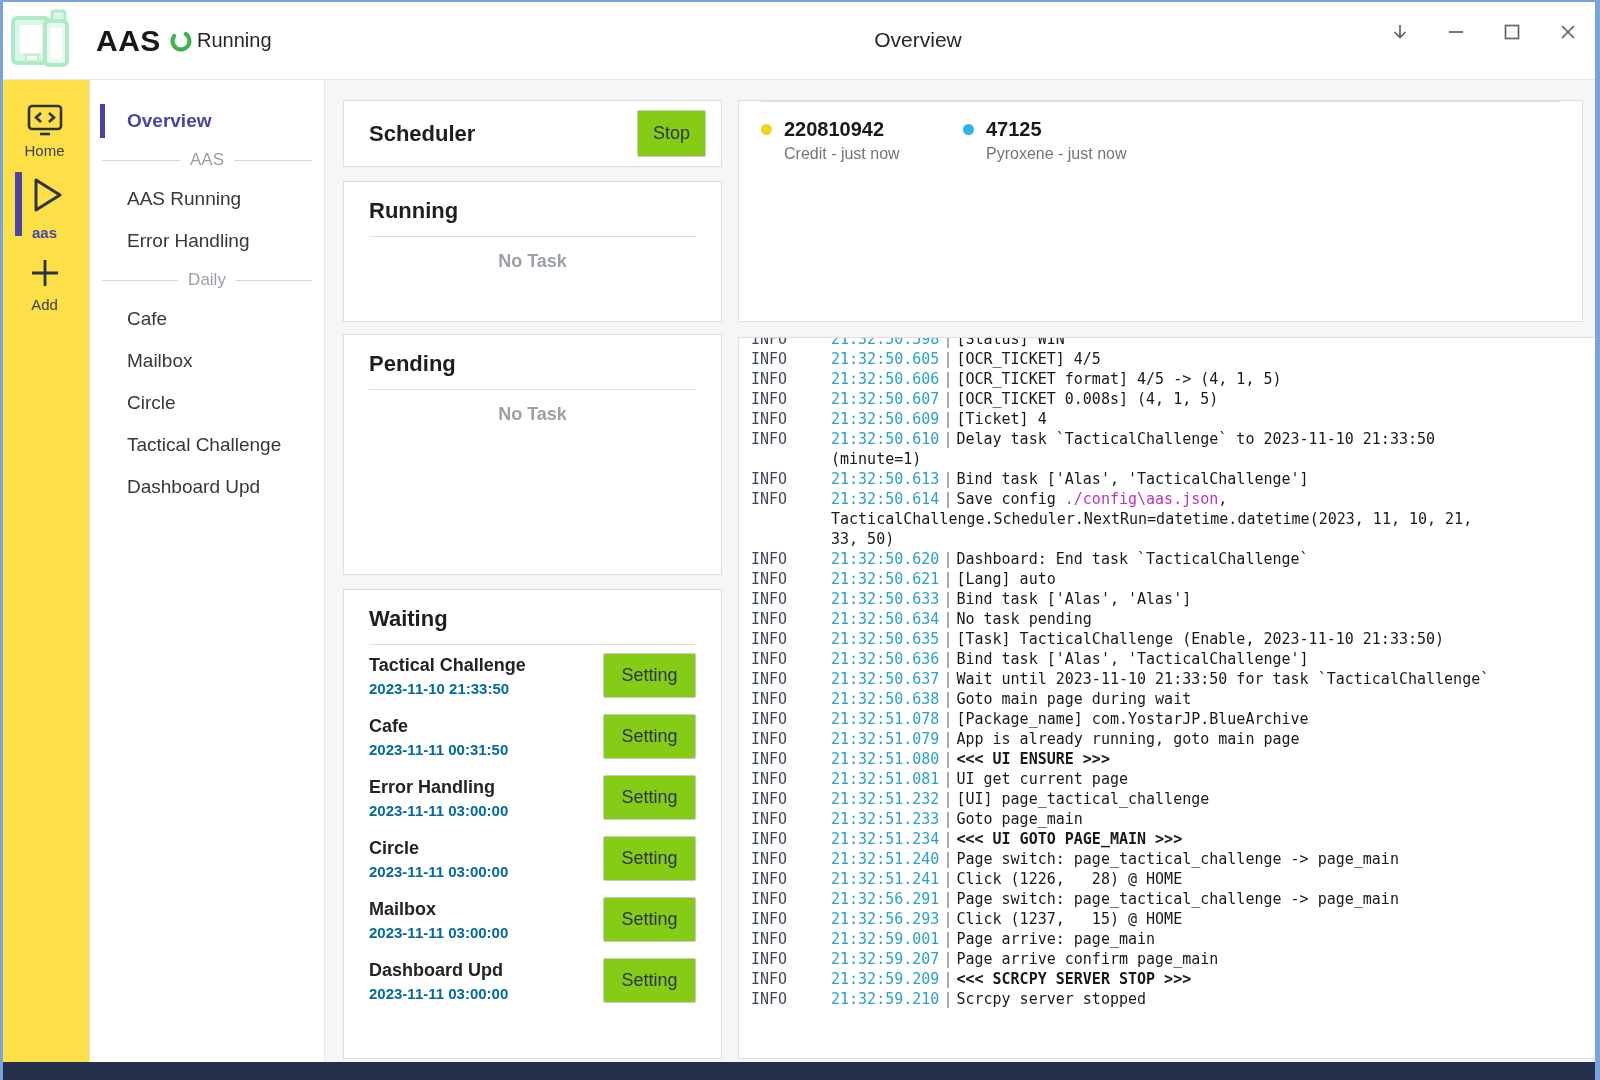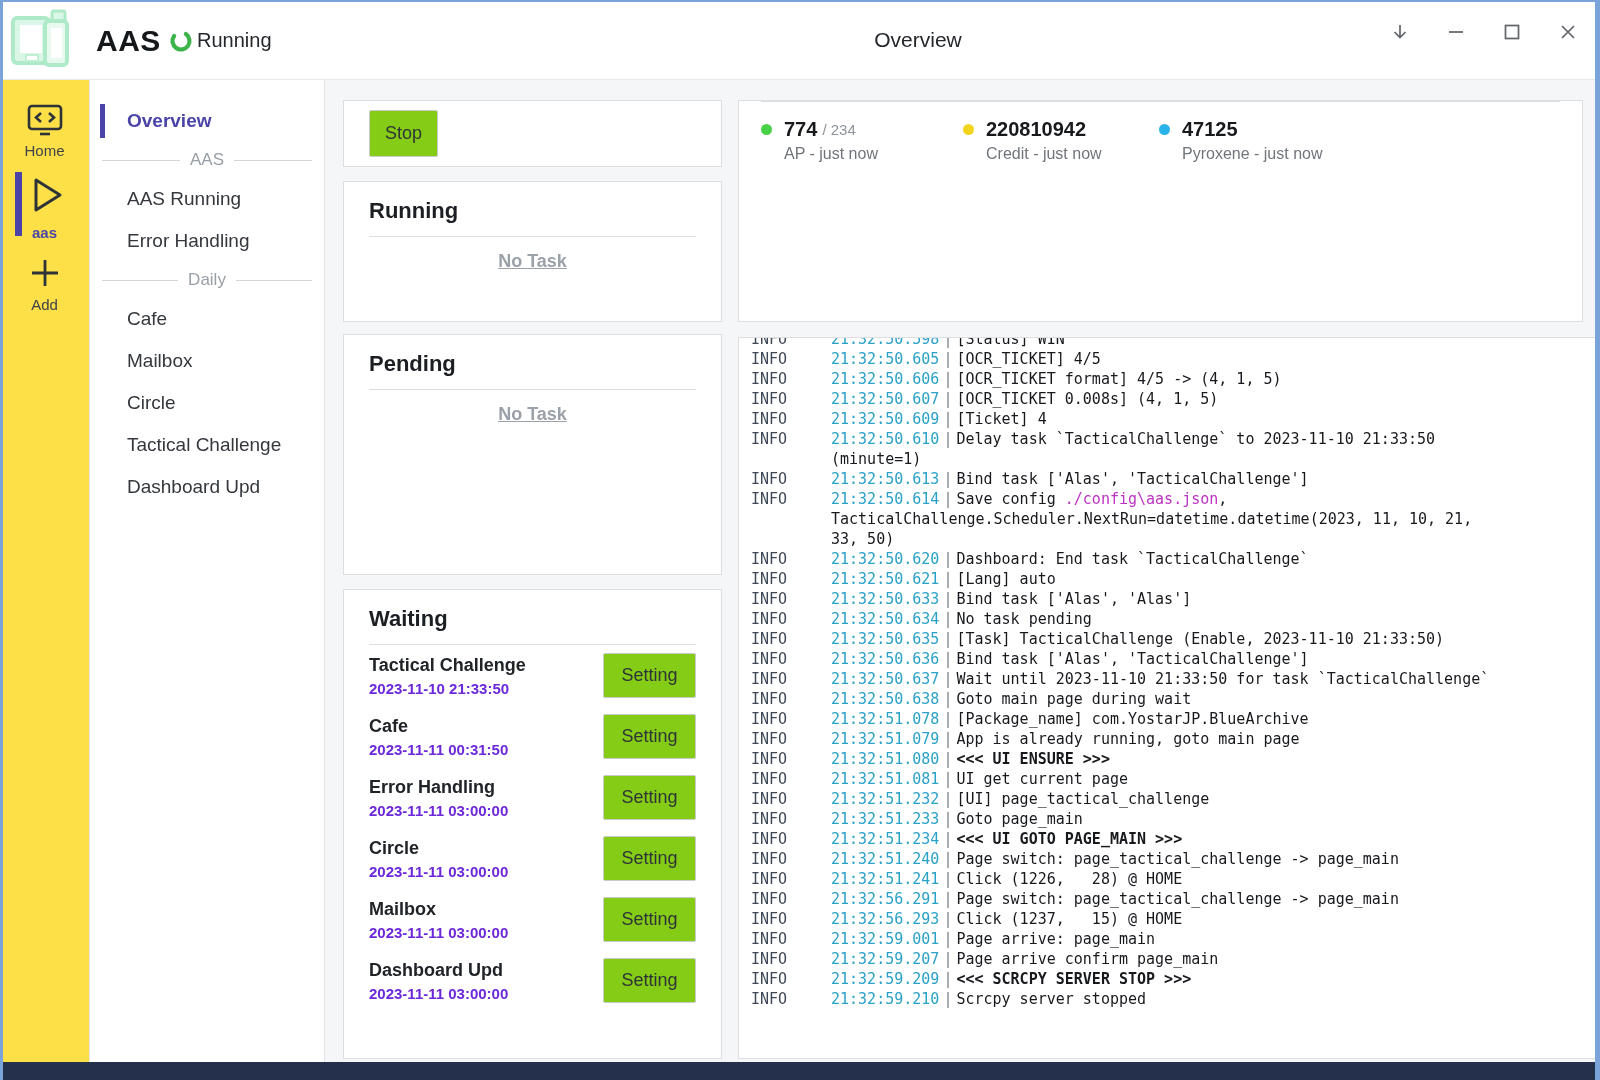--- a/index.html
+++ b/index.html
@@ -32,35 +32,35 @@
   .sb-divider { height:36px; display:flex; align-items:center; gap:10px; padding:0 12px; }
   .sb-line { flex:1; height:1px; background:#d4d6d8; }
   .sb-sec-label { font-size:17px; color:#999fa6; }
   .sb-item { height:42px; line-height:42px; padding-left:37px; font-size:19px; color:#34383d; cursor:pointer; }
 
   
   .main-bg { position:absolute; left:325px; top:80px; right:0; bottom:18px; background:#f5f6f7; z-index:1; }
   .card { position:absolute; background:#fff; border:1px solid #dcdedf; z-index:2; }
   .card-title { font-size:22px; font-weight:bold; color:#1b1e22; }
   .card-divider { height:1px; background:#dcdfe2; margin-top:12px; }
-  .empty-label { text-align:center; color:#9ba1a8; font-size:18px; font-weight:600; margin-top:14px;text-decoration:underline; }
+  .empty-label { text-align:center; color:#9ba1a8; font-size:18px; font-weight:600; margin-top:14px; }
   .btn { background:#84cc16; border:1px solid #c9c9c9; border-radius:2px; color:#2f3337; font-family:inherit; cursor:pointer; }
 
   #card-scheduler { left:343px; top:100px; width:379px; height:67px; display:flex; align-items:center; padding:0 15px 0 25px; }
   #card-scheduler .card-title { flex:1; }
   .stop-btn { width:69px; height:47px; font-size:18px; }
 
   #card-running  { left:343px; top:181px; width:379px; height:141px; padding:16px 25px 0; }
   #card-pending  { left:343px; top:334px; width:379px; height:241px; padding:16px 25px 0; }
   #card-waiting  { left:343px; top:589px; width:379px; height:470px; padding:16px 25px 0; }
 
   .wait-row { display:flex; align-items:center; height:61px; }
   .wait-info { flex:1; }
   .wait-name { font-size:18px; font-weight:bold; color:#202428; line-height:24px; }
-  .wait-time { font-size:15px; font-weight:bold; color:#6d28d9; line-height:20px; margin-top:2px; }
+  .wait-time { font-size:15px; font-weight:bold; color:#0369a1; line-height:20px; margin-top:2px; }
   .setting-btn { width:93px; height:45px; font-size:18px; }
 
   #card-loghead { left:738px; top:100px; width:845px; height:222px; padding:0 22px; }
   .loghead-row { height:68px; display:flex; align-items:center; }
   .log-title { font-size:23px; font-weight:bold; color:#1b1e22; flex:1; }
   .autoscroll-btn { width:169px; height:45px; background:#554e90; color:#fff; border:none; border-radius:2px; font-size:17px; font-family:inherit; margin-right:24px; cursor:pointer; }
   .loghead-divider { height:1px; background:#dcdfe2; }
   .stats-row { display:flex; margin-top:16px; }
   .stat:nth-child(1){ width:202px; } .stat:nth-child(2){ width:196px; }
   .stat-row { display:flex; align-items:center; }
@@ -175,20 +175,21 @@
       <div class="sb-item">Mailbox</div>
       <div class="sb-item">Circle</div>
       <div class="sb-item">Tactical Challenge</div>
       <div class="sb-item">Dashboard Upd</div>
     </div>
 </aside>
 
 <div class="main-bg"></div>
 
 <section class="card" id="card-scheduler">
+  <div class="card-title">Scheduler</div>
   <button class="btn stop-btn">Stop</button>
 </section>
 
 <section class="card" id="card-running">
   <div class="card-title">Running</div>
   <div class="card-divider"></div>
   <div class="empty-label">No Task</div>
 </section>
 
 <section class="card" id="card-pending">
@@ -242,28 +243,20 @@
           <div class="wait-time">2023-11-11 03:00:00</div>
         </div>
         <button class="btn setting-btn">Setting</button>
       </div>
     </div>
 </section>
 
 <section class="card" id="card-loghead">
   <div class="loghead-divider"></div>
   <div class="stats-row" id="log-stats">
-      <div class="stat">
-        <div class="stat-row">
-          <span class="dot" style="background: rgb(71, 209, 71);"></span>
-          <span class="stat-value">774</span>
-          <span class="stat-total">/ 234</span>
-        </div>
-        <div class="stat-label">AP - just now</div>
-      </div>
       <div class="stat">
         <div class="stat-row">
           <span class="dot" style="background: rgb(242, 212, 28);"></span>
           <span class="stat-value">220810942</span>
         </div>
         <div class="stat-label">Credit - just now</div>
       </div>
       <div class="stat">
         <div class="stat-row">
           <span class="dot" style="background: rgb(42, 179, 234);"></span>

